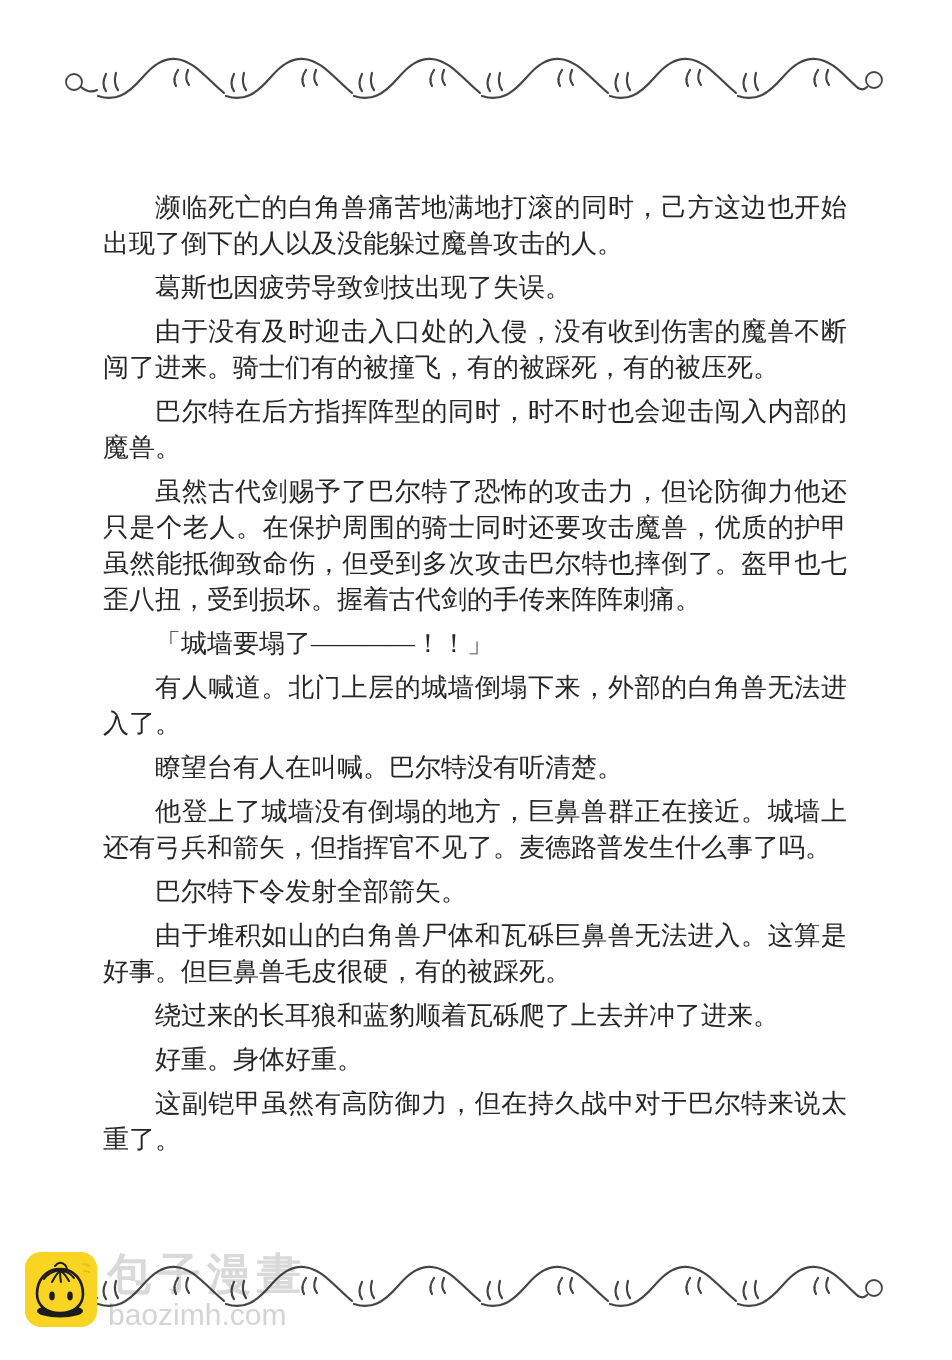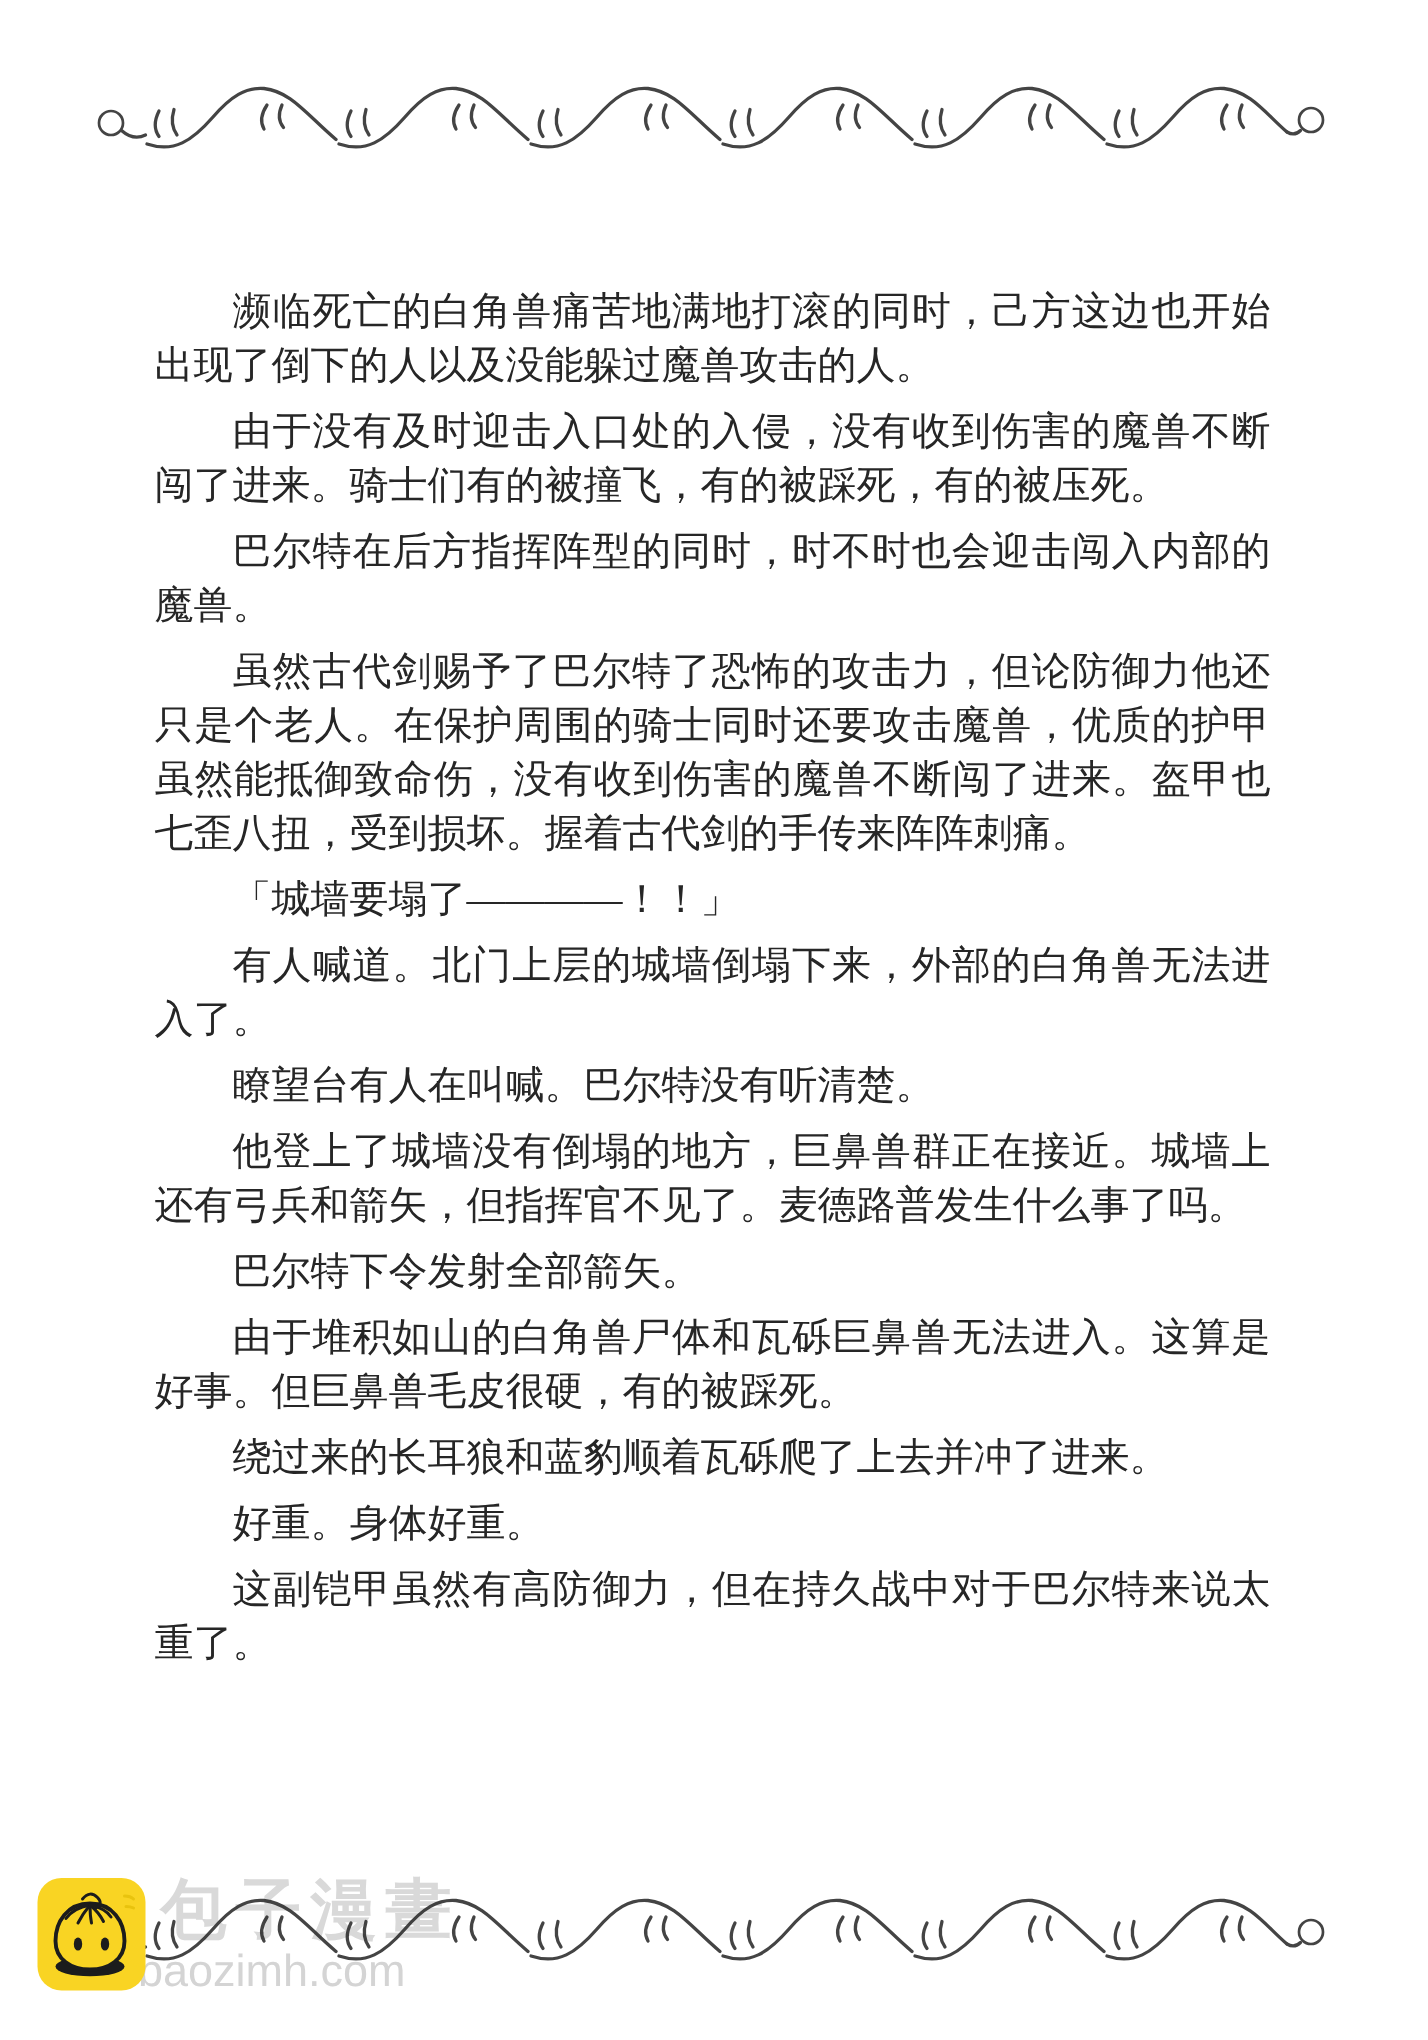--- a/index.html
+++ b/index.html
@@ -54,21 +54,21 @@
     color: #d9d9d9;
     font-size: 44px;
     font-weight: bold;
     letter-spacing: 6px;
     line-height: 1;
     font-family: "Liberation Sans", sans-serif;
     text-align: right;
   }
   .watermark-url {
     position: absolute;
-    left: 92px;
+    left: 108px;
     top: 1300px;
     z-index: 1;
     color: #d4d4d4;
     font-size: 30px;
     line-height: 1;
     font-family: "Liberation Sans", sans-serif;
   }
   .watermark-logo {
     position: absolute;
     left: 25px;
@@ -131,23 +131,24 @@
           <path d="M770,20 q-4,9 1,15"></path>
       </g>
 
       <circle cx="816" cy="30" r="8" stroke-width="1.8"></circle>
       <path d="M800,38 q5,3 9,-1"></path>
     </svg>
   </div>
 
   <div class="text-block">
     <p>濒临死亡的白角兽痛苦地满地打滚的同时，己方这边也开始出现了倒下的人以及没能躲过魔兽攻击的人。</p>
+    <p>葛斯也因疲劳导致剑技出现了失误。</p>
     <p>由于没有及时迎击入口处的入侵，没有收到伤害的魔兽不断闯了进来。骑士们有的被撞飞，有的被踩死，有的被压死。</p>
     <p>巴尔特在后方指挥阵型的同时，时不时也会迎击闯入内部的魔兽。</p>
-    <p>虽然古代剑赐予了巴尔特了恐怖的攻击力，但论防御力他还只是个老人。在保护周围的骑士同时还要攻击魔兽，优质的护甲虽然能抵御致命伤，没有收到伤害的魔兽不断闯了进来。盔甲也七歪八扭，受到损坏。握着古代剑的手传来阵阵刺痛。</p>
+    <p>虽然古代剑赐予了巴尔特了恐怖的攻击力，但论防御力他还只是个老人。在保护周围的骑士同时还要攻击魔兽，优质的护甲虽然能抵御致命伤，但受到多次攻击巴尔特也摔倒了。盔甲也七歪八扭，受到损坏。握着古代剑的手传来阵阵刺痛。</p>
     <p>「城墙要塌了————！！」</p>
     <p>有人喊道。北门上层的城墙倒塌下来，外部的白角兽无法进入了。</p>
     <p>瞭望台有人在叫喊。巴尔特没有听清楚。</p>
     <p>他登上了城墙没有倒塌的地方，巨鼻兽群正在接近。城墙上还有弓兵和箭矢，但指挥官不见了。麦德路普发生什么事了吗。</p>
     <p>巴尔特下令发射全部箭矢。</p>
     <p>由于堆积如山的白角兽尸体和瓦砾巨鼻兽无法进入。这算是好事。但巨鼻兽毛皮很硬，有的被踩死。</p>
     <p>绕过来的长耳狼和蓝豹顺着瓦砾爬了上去并冲了进来。</p>
     <p>好重。身体好重。</p>
     <p>这副铠甲虽然有高防御力，但在持久战中对于巴尔特来说太重了。</p>
   </div>

